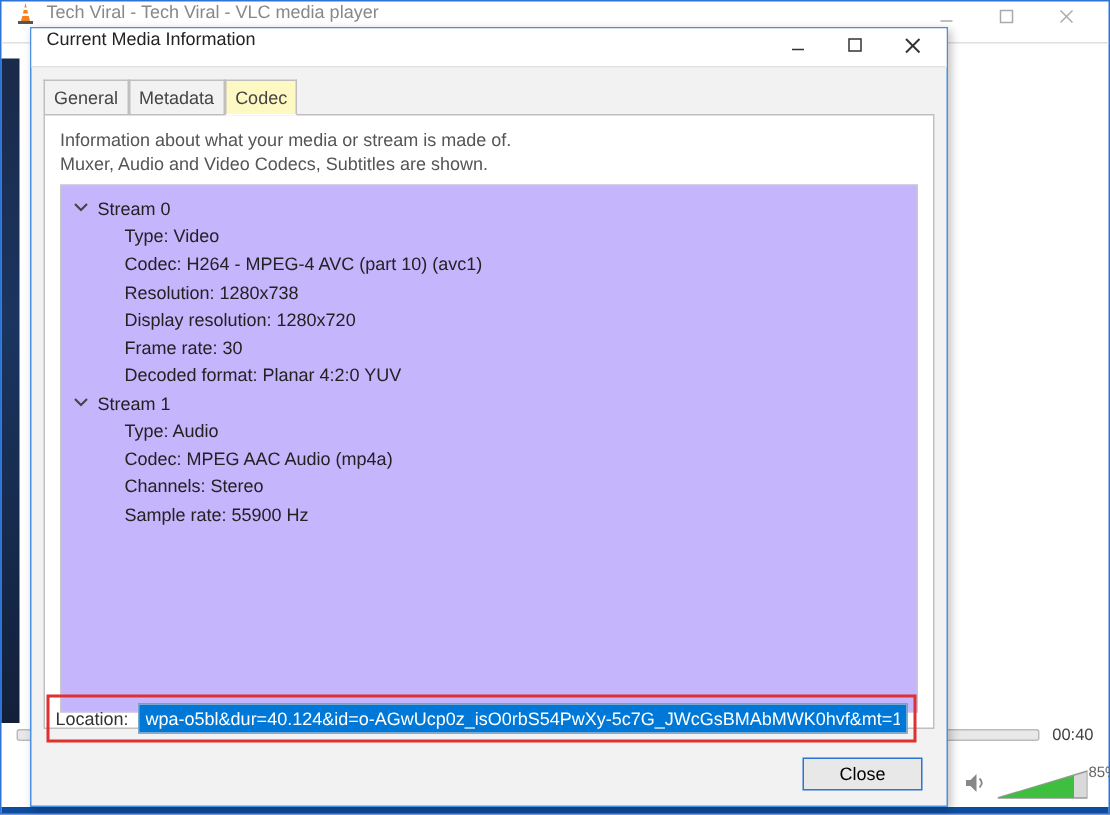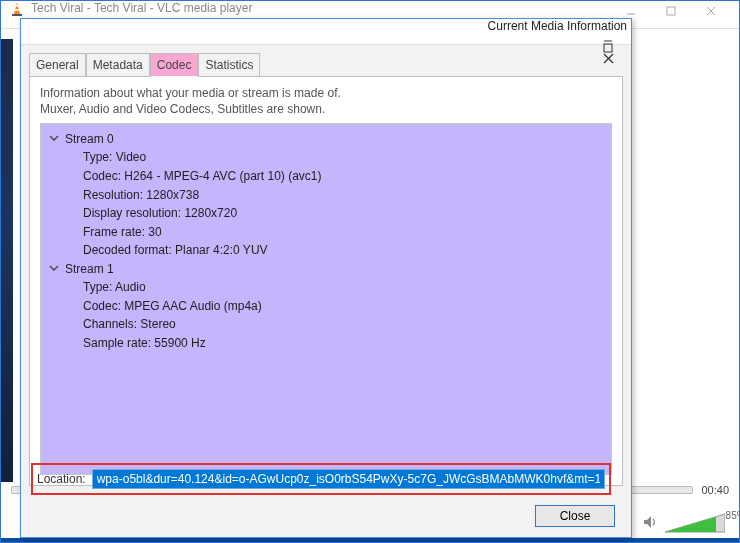--- a/index.html
+++ b/index.html
@@ -24,27 +24,27 @@
   .vol-icon { color:#888; }
   .vol-triangle { width:60px; height:22px; position:relative; }
   .vol-triangle svg { display:block; }
   .vol-pct { position:absolute; left:36%; top:-2px; font-size:10px; color:#666;padding-left:39px; }
   
   
   .taskbar { position:absolute; left:0; right:0; bottom:0; height:4px; background:#0d4da0; }
   
   
   .dialog { position: absolute; left: 20px; top: 18px; width: 612px; height: 520px; background: #f2f2f2; border:1px solid #4a90e2; box-shadow: 2px 2px 6px rgba(0,0,0,.25);}
-  .dlg-titlebar { height: 26px; display:flex; align-items:flex-end; padding: 0 4px 0 10px; background:#fff; border-bottom:1px solid #e0e0e0;flex-direction:column;}
+  .dlg-titlebar { height: 26px; display:flex; align-items:flex-start; padding: 0 4px 0 10px; background:#fff; border-bottom:1px solid #e0e0e0;}
   .dlg-titlebar .title { flex:1; font-size:12px; color:#222; }
   .dlg-titlebar .win-btn { width:38px; height:22px; display:flex; align-items:center; justify-content:center; color:#333; }
   
   .tabs { display:flex; padding: 8px 8px 0 8px; gap:0; }
   .tab { padding: 4px 6px; border:1px solid #bfbfbf; background:#f2f2f2; font-size:12px; border-bottom:none; color:#444; }
-  .tab.active { background:#f9a8d4; border-bottom:1px solid #fff; position:relative; z-index:2;}
+  .tab.active { background:#fef9c3; border-bottom:1px solid #fff; position:relative; z-index:2;}
   
   .tab-body { background:#fff; margin: 0 8px 8px 8px; border:1px solid #bfbfbf; padding: 8px 10px 10px 10px; margin-top:-1px; position:relative; height: 410px; display:flex; flex-direction:column;}
   .info-text { color:#555; line-height:1.35; font-size:12px; margin-bottom:6px;}
   
   .stream-box { flex:1; border:1px solid #c8c8c8; background:#c4b5fd; padding:6px 8px; overflow:auto; }
   .node { display:flex; align-items:center; gap:4px; color:#222; margin:2px 0;}
   .chev { width:12px; display:inline-block; }
   .leaf { margin-left: 34px; color:#222; line-height:1.55;}
   
   .loc-row { position:absolute; left:10px; right:20px; bottom: 42px; display:flex; align-items:center; gap:6px; }
@@ -130,21 +130,20 @@
           <line x1="1" y1="1" x2="10" y2="10" stroke="#333" stroke-width="1.3"></line>
           <line x1="10" y1="1" x2="1" y2="10" stroke="#333" stroke-width="1.3"></line>
         </svg>
     </div>
   </div>
 
   <div class="tabs">
     <div class="tab">General</div>
     <div class="tab">Metadata</div>
     <div class="tab active">Codec</div>
-    <div class="tab">Statistics</div>
   </div>
 
   <div class="tab-body">
     <div class="info-text">
       <div>Information about what your media or stream is made of.</div>
       <div>Muxer, Audio and Video Codecs, Subtitles are shown.</div>
     </div>
     <div class="stream-box">
       <div class="node">
         <span class="chev">

